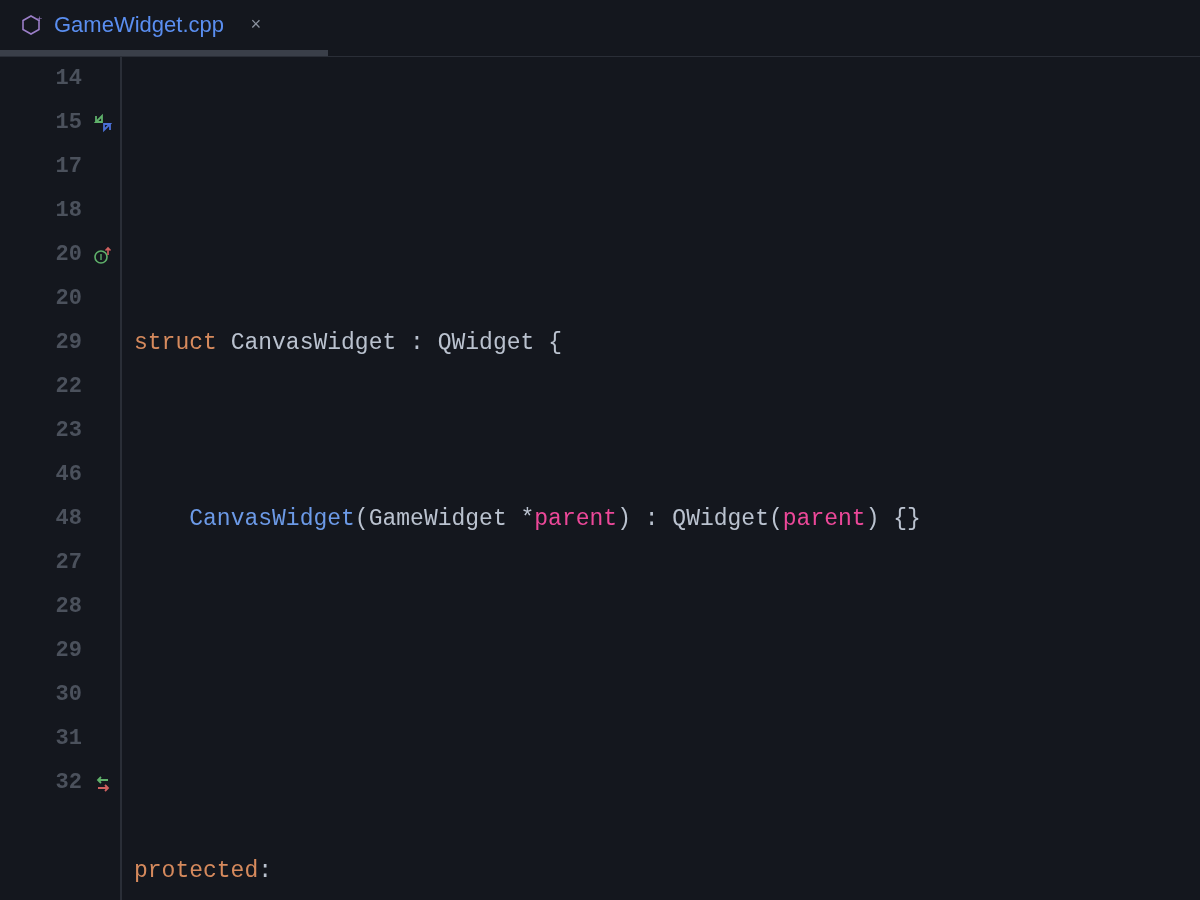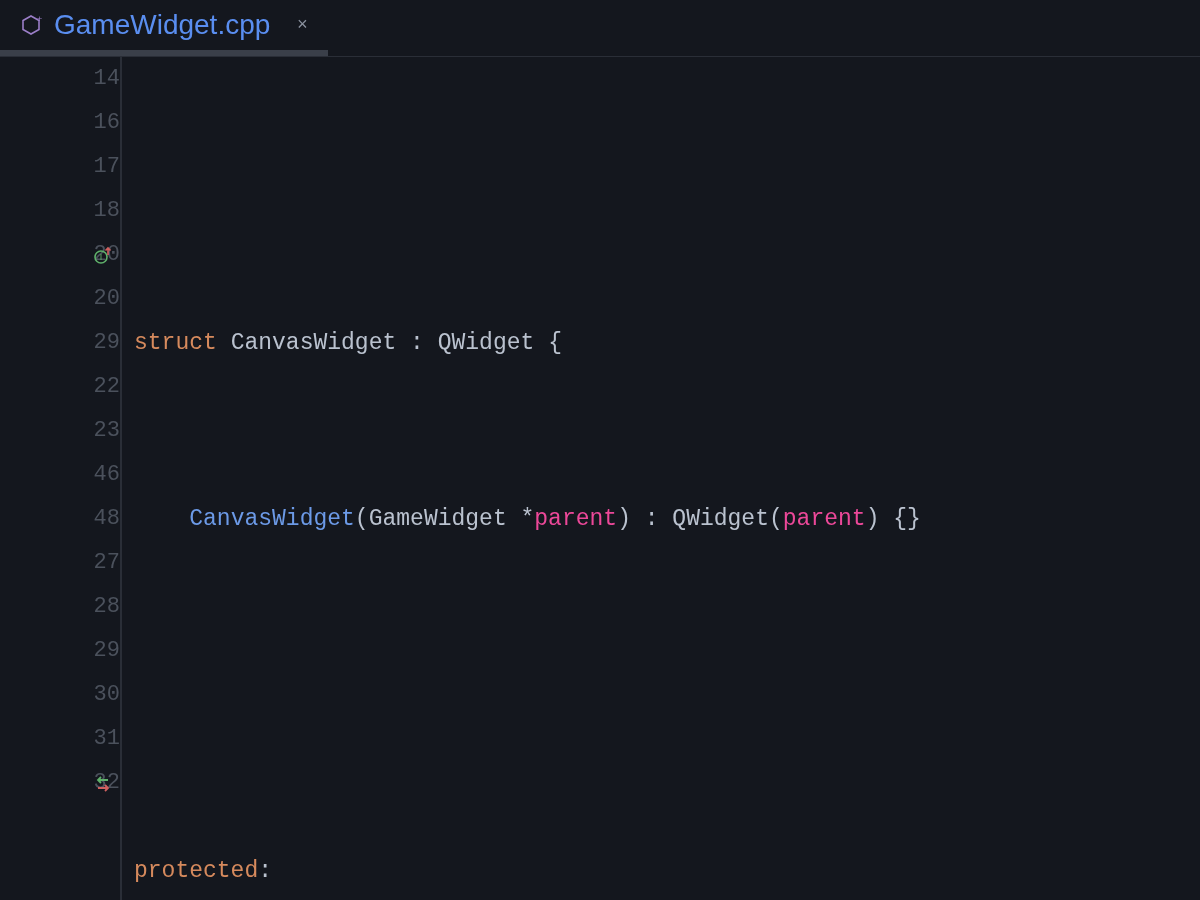--- a/index.html
+++ b/index.html
@@ -29,21 +29,21 @@
   }
   .tab-icon {
     width: 22px;
     height: 22px;
     display: flex;
     align-items: center;
     justify-content: center;
   }
   .tab-name {
     color: #5a8ef0;
-    font-size: 28px;
+    font-size: 22px;
     font-family: -apple-system, BlinkMacSystemFont, 'Segoe UI', sans-serif;
   }
   .tab-close {
     width: 20px;
     height: 20px;
     display: flex;
     align-items: center;
     justify-content: center;
     color: #8a919e;
     font-size: 18px;
@@ -78,21 +78,23 @@
     background: #14171e;
     border-right: 2px solid #2a2e37;
     padding-top: 0;
     flex-shrink: 0;
   }
   .gutter-line {
     height: 44px;
     display: flex;
     align-items: center;
     justify-content: flex-end;
-    position: relative;
+    padding-right: 38px;
+    position: relative;
+    font-weight: bold;
   }
   .line-no {
     color: #4b515c;
     font-size: 22px;
   }
   .gutter-icon {
     position: absolute;
     right: 6px;
     width: 22px;
     height: 22px;
@@ -136,22 +138,28 @@
   <div class="scroll-thumb"></div>
 </div>
 <div class="hr-divider"></div>
 
 <div class="editor">
   <div class="gutter">
     <div class="gutter-line">
         <span class="line-no">14</span>
       </div>
     <div class="gutter-line">
-        <span class="line-no">16</span>
-      </div>
+      <span class="line-no">15</span>
+      <span class="gutter-icon">
+        <svg width="20" height="20" viewBox="0 0 20 20">
+          <path d="M3 9 L9 3 L9 9 Z M3 9 L3 3" fill="none" stroke="#5fb06a" stroke-width="1.8"></path>
+          <path d="M17 11 L11 17 L11 11 Z M17 11 L17 17" fill="none" stroke="#4a6fd6" stroke-width="1.8"></path>
+        </svg>
+      </span>
+    </div>
     <div class="gutter-line">
         <span class="line-no">17</span>
       </div>
     <div class="gutter-line">
         <span class="line-no">18</span>
       </div>
     <div class="gutter-line">
       <span class="line-no">20</span>
       <span class="gutter-icon">
         <svg width="20" height="20" viewBox="0 0 20 20">

